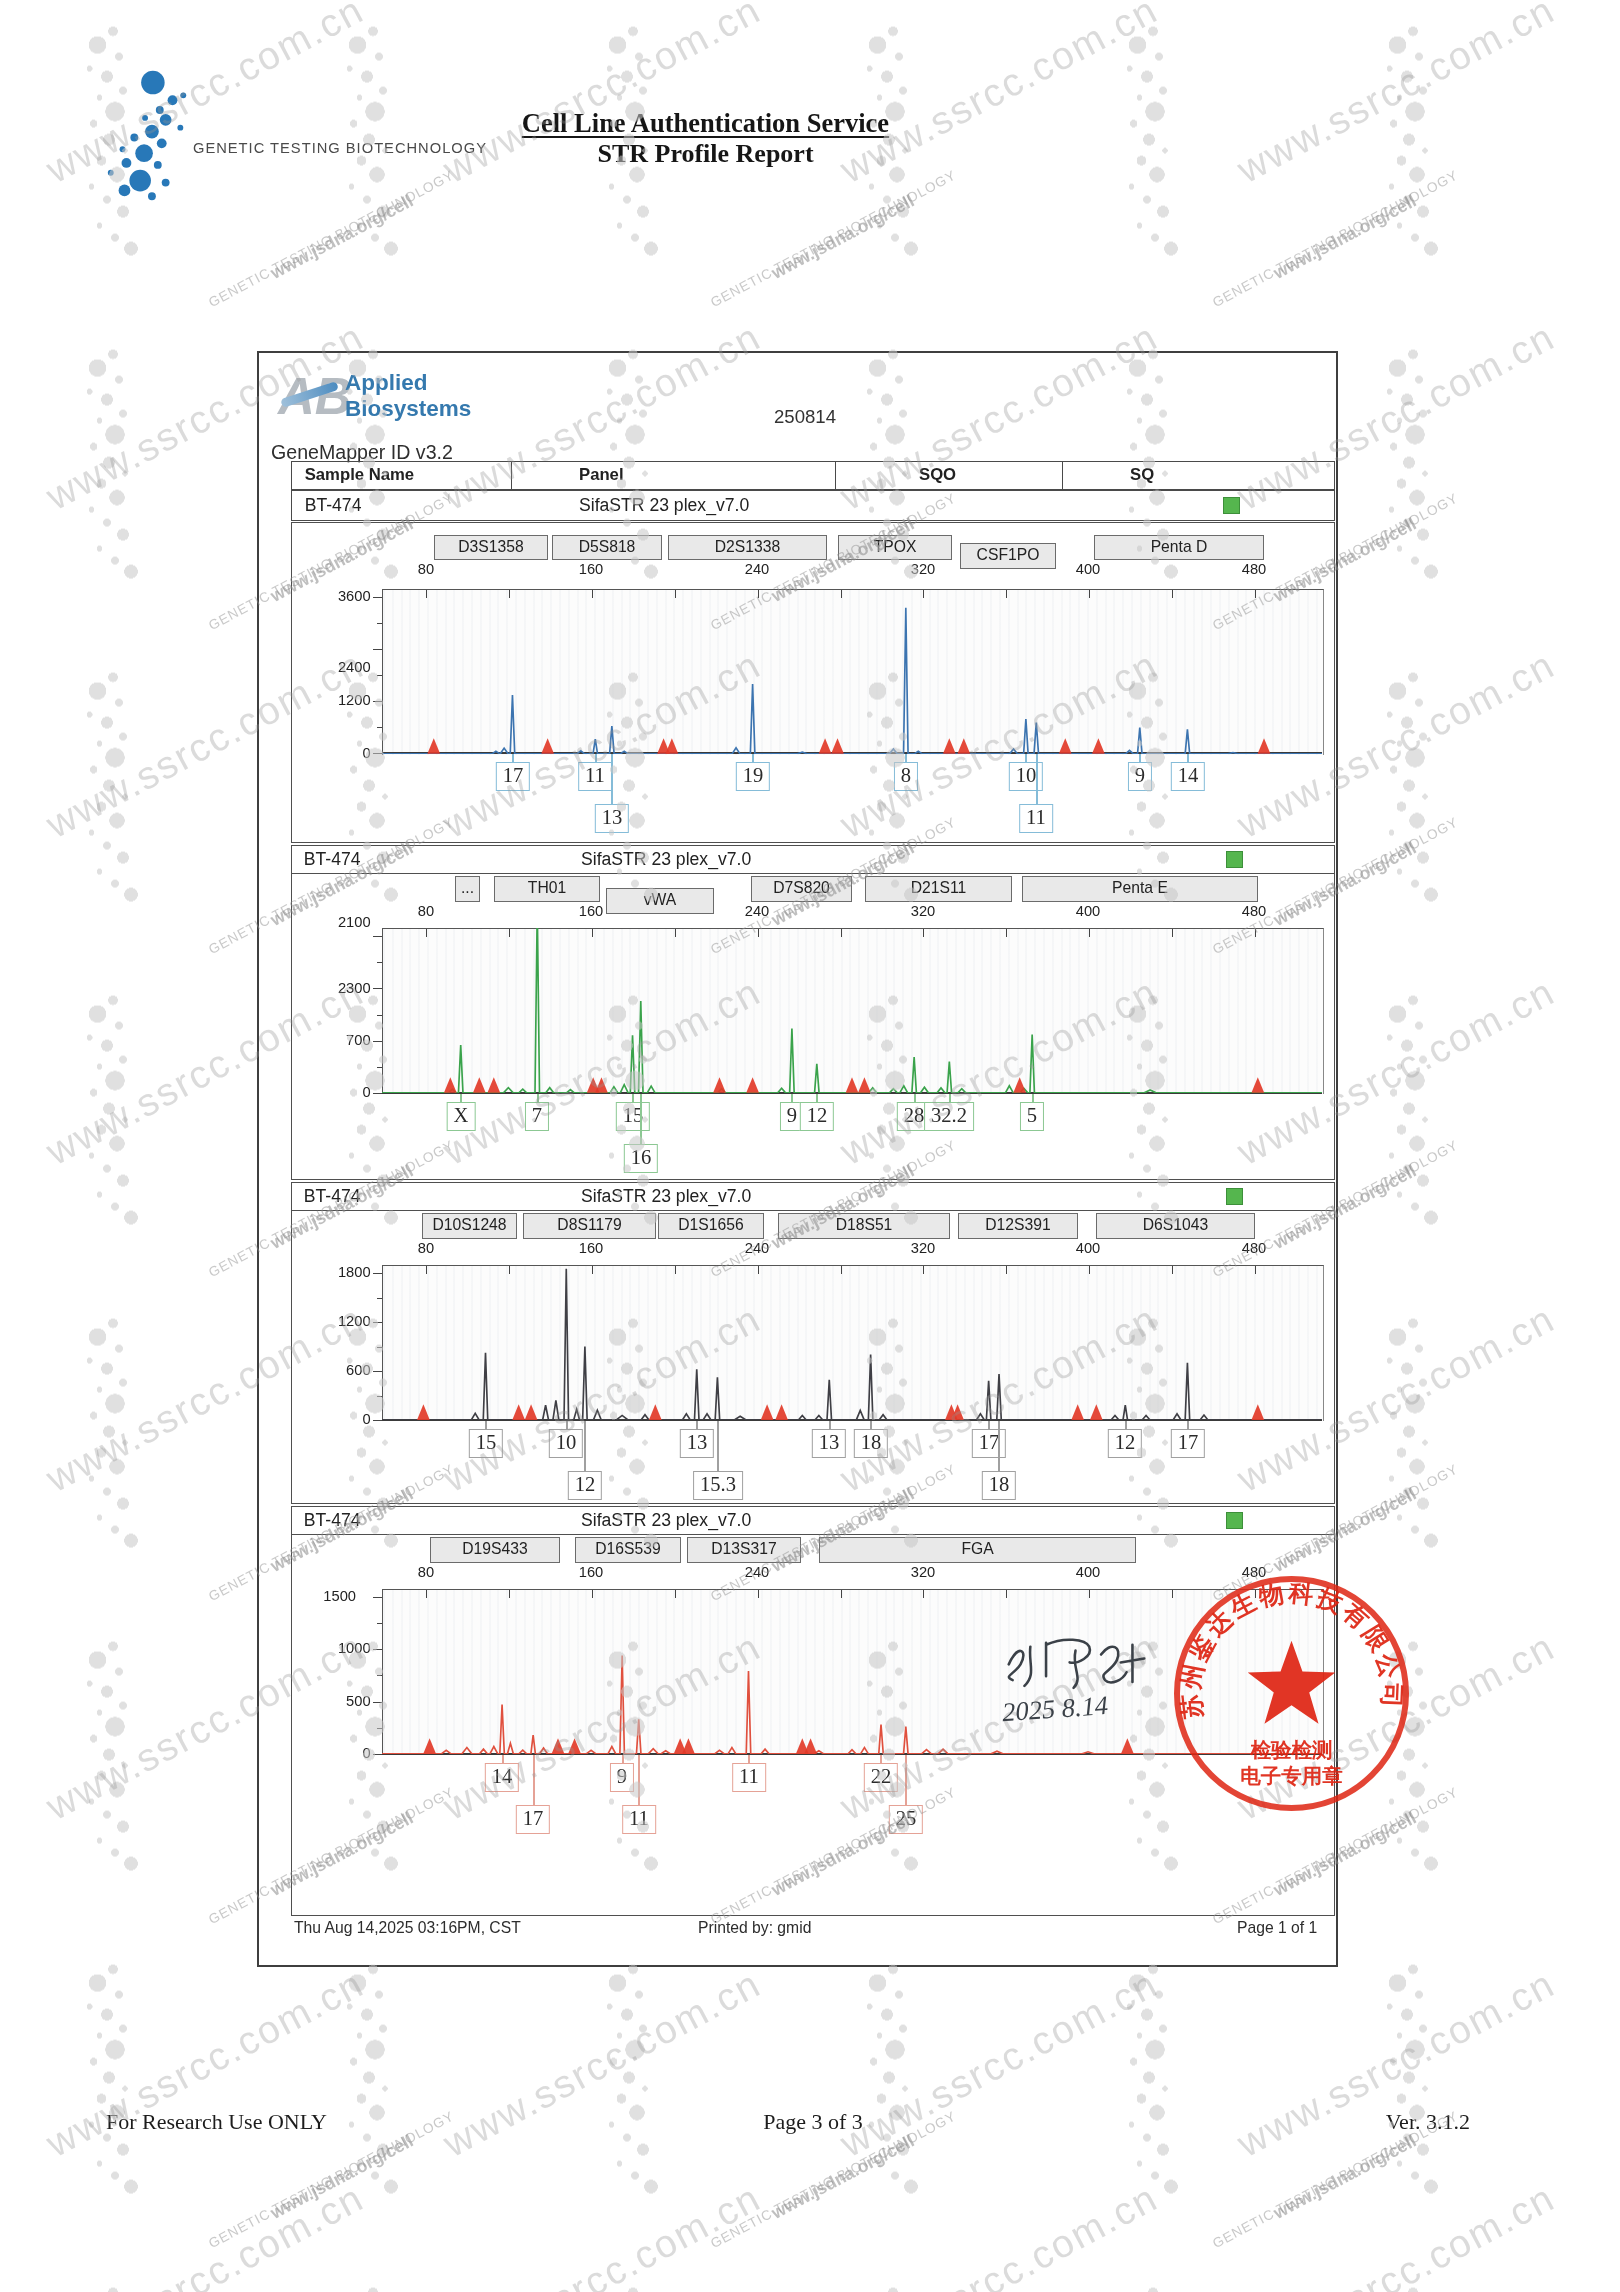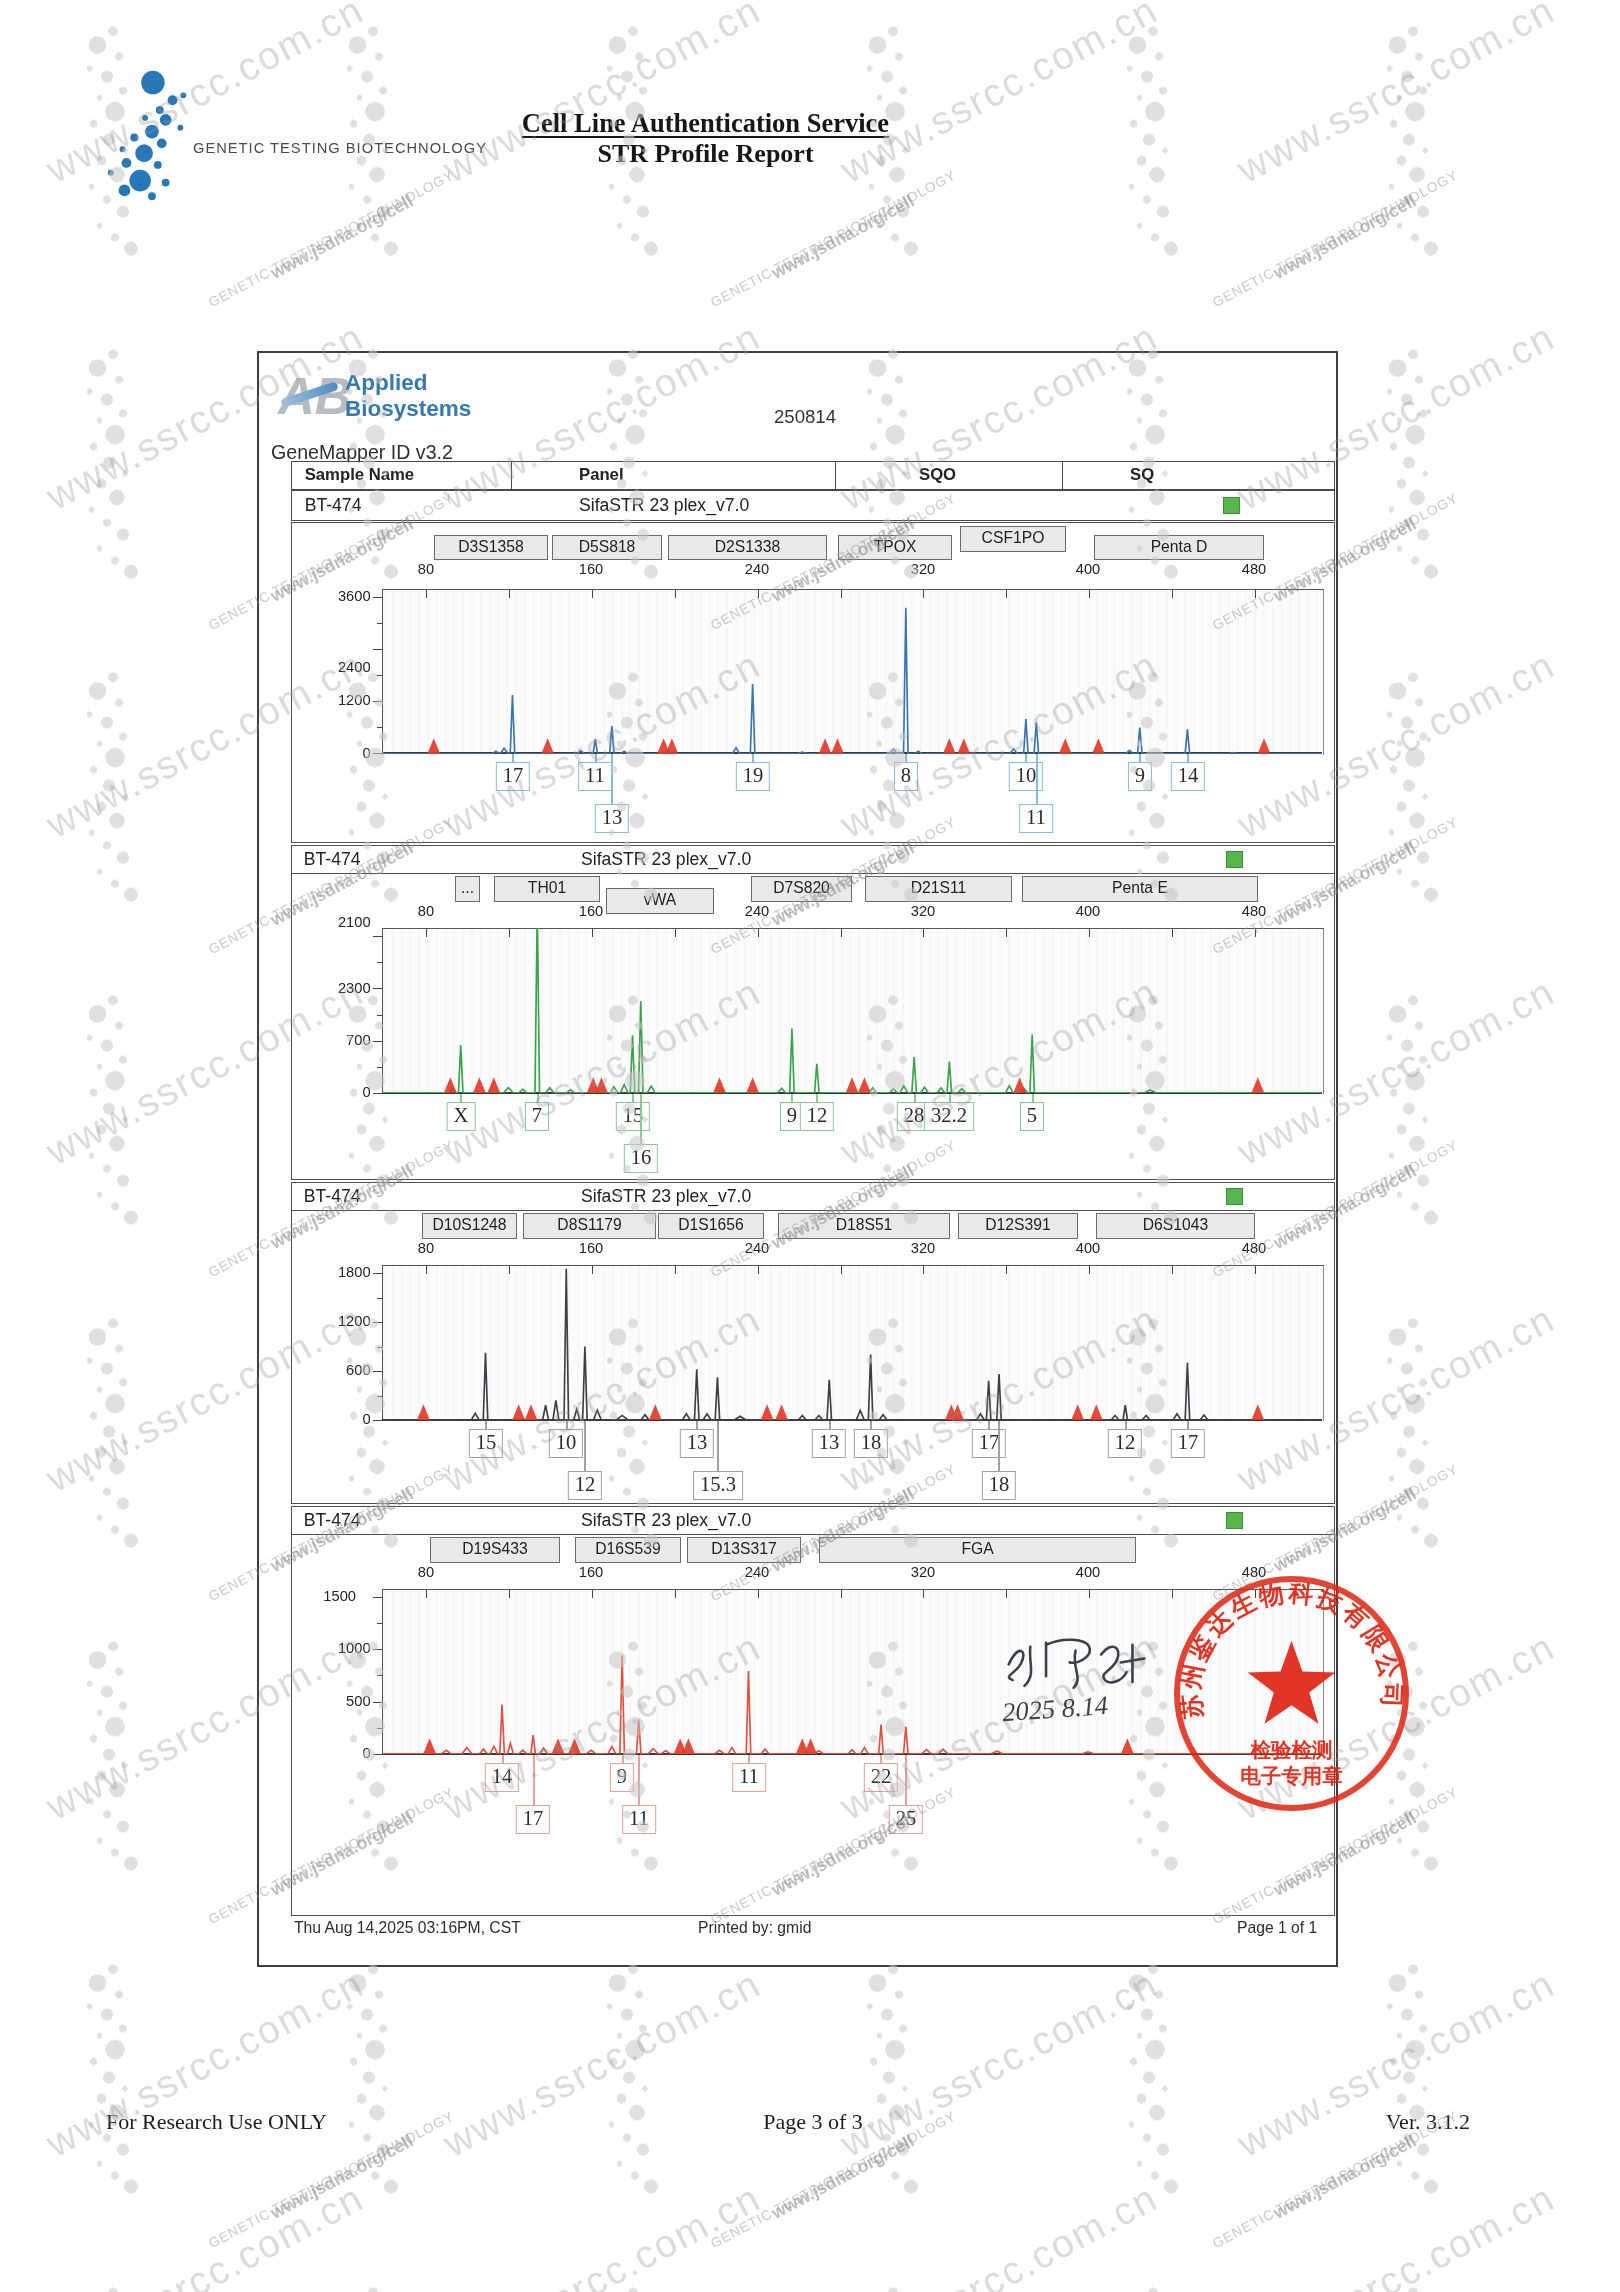--- a/index.html
+++ b/index.html
@@ -205,21 +205,21 @@
     <span class="tbl-cell" style="left:287px;top:3.9px">SifaSTR 23 plex_v7.0</span>
     <span class="sq" style="left:931px;top:5.9px"></span>
   </div>
 
   <div id="panels">
       <div class="panel-box" style="top: 522px; height: 319px;">
         <div class="mk" style="left: 142px; width: 114px; top: 11.8px;">D3S1358</div>
         <div class="mk" style="left: 260px; width: 110px; top: 11.8px;">D5S818</div>
         <div class="mk" style="left: 376px; width: 159px; top: 11.8px;">D2S1338</div>
         <div class="mk" style="left: 546px; width: 114px; top: 11.8px;">TPOX</div>
-        <div class="mk" style="left: 668px; width: 106px; top: 3px; text-align: center;">CSF1PO</div>
+        <div class="mk" style="left: 668px; width: 96px; top: 20px; text-align: center;">CSF1PO</div>
         <div class="mk" style="left: 802px; width: 170px; top: 11.8px;">Penta D</div>
         <div class="xt" style="left: 134px; top: 38px;">80</div>
         <div class="xt" style="left: 299px; top: 38px;">160</div>
         <div class="xt" style="left: 465px; top: 38px;">240</div>
         <div class="xt" style="left: 631px; top: 38px;">320</div>
         <div class="xt" style="left: 796px; top: 38px;">400</div>
         <div class="xt" style="left: 962px; top: 38px;">480</div>
         <div class="plotrect" style="left: 90px; top: 66px; width: 940px; height: 165px;">
           <div class="tick" style="left: 43px; top: 0px;"></div>
           <div class="tick" style="left: 126px; top: 0px;"></div>

